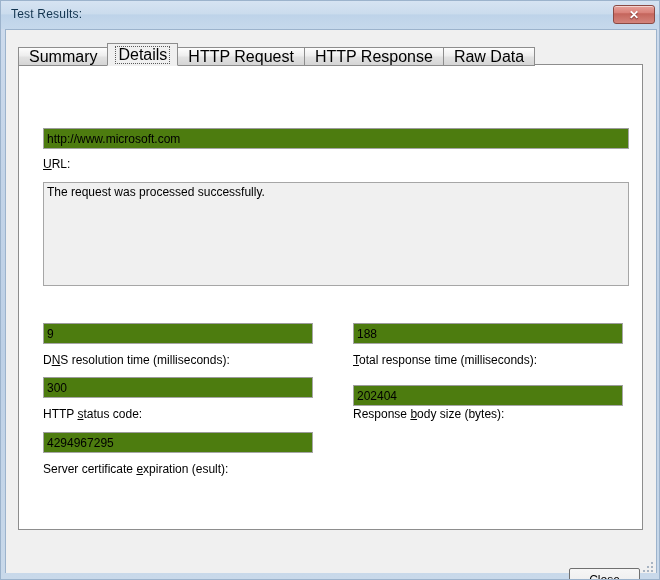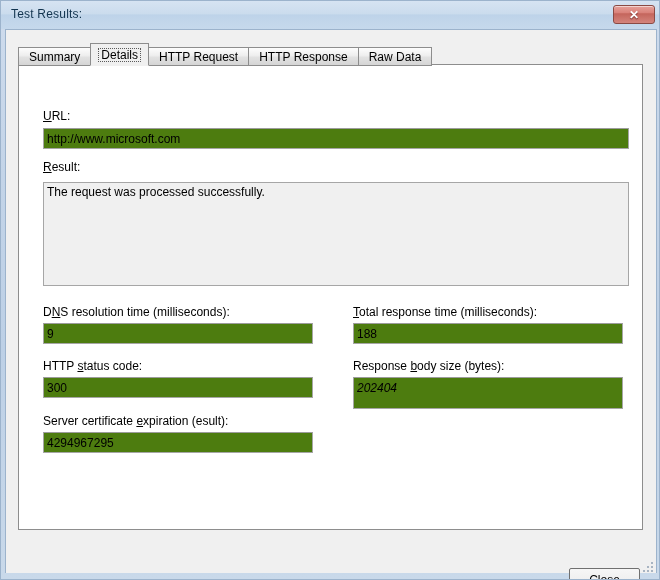--- a/index.html
+++ b/index.html
@@ -95,21 +95,21 @@
     z-index: 3;
   }
   .tab {
     position: relative;
     height: 19px;
     box-sizing: border-box;
     padding: 0 8px;
     margin-right: -1px;
     display: flex;
     align-items: center;
-    font-size: 12px;
+    font-size: 16px;
     color: #000000;
     background: linear-gradient(to bottom, #fdfdfd 0%, #ededed 48%, #e2e2e2 52%, #d5d5d5 100%);
     border: 1px solid #8d8d8d;
     border-bottom: 1px solid #8d8d8d;
     cursor: default;
     white-space: nowrap;
     text-align: right;
   }
   .tab.active {
     height: 23px;
@@ -138,20 +138,21 @@
     border: 1px solid #8d8d8d;
     z-index: 2;
   }
 
   
   .field-label {
     position: absolute;
     font-size: 12px;
     color: #000000;
     white-space: nowrap;
+    margin-top: 48px;
   }
   .field-label u {
     text-decoration: underline;
   }
   .textbox {
     position: absolute;
     box-sizing: border-box;
     background: #4d7c0f;
     border: 1px solid #a6a6a6;
     border-top-color: #9c9c9c;
@@ -267,21 +268,21 @@
       <div class="textbox" style="left:334px; top:258px; width:270px; height:21px;">188</div>
 
       <div class="field-label" style="left:24px; top:294px;">
         <span>HTTP </span><u>s</u><span>tatus code:</span>
       </div>
       <div class="textbox" style="left:24px; top:312px; width:270px; height:21px;">300</div>
 
       <div class="field-label" style="left:334px; top:294px;">
         <span>Response </span><u>b</u><span>ody size (bytes):</span>
       </div>
-      <div class="textbox" style="left:334px; top:312px; width:270px; height:32px;font-style:italic;">202404</div>
+      <div class="textbox" style="left:334px; top:320px; width:270px; height:21px;">202404</div>
 
       <div class="field-label" style="left:24px; top:349px;">
         <span>Server certificate </span><u>e</u><span>xpiration (esult):</span>
       </div>
       <div class="textbox" style="left:24px; top:367px; width:270px; height:21px;">4294967295</div>
 
     </div>
 
     <div class="dialog-btn">
       <span><span></span><u>C</u><span>lose</span></span>

